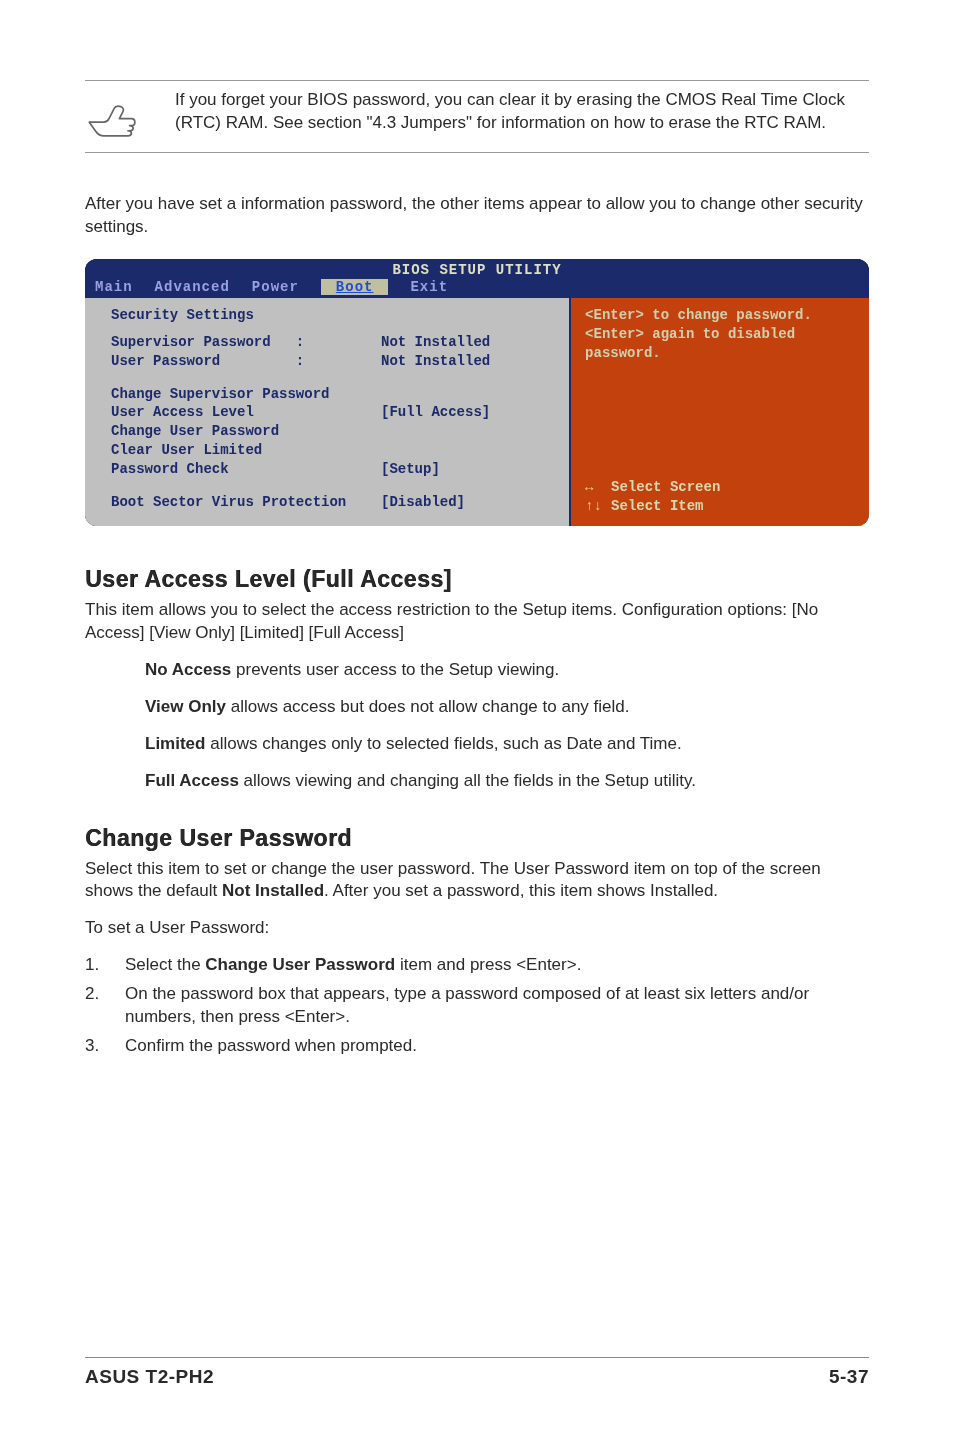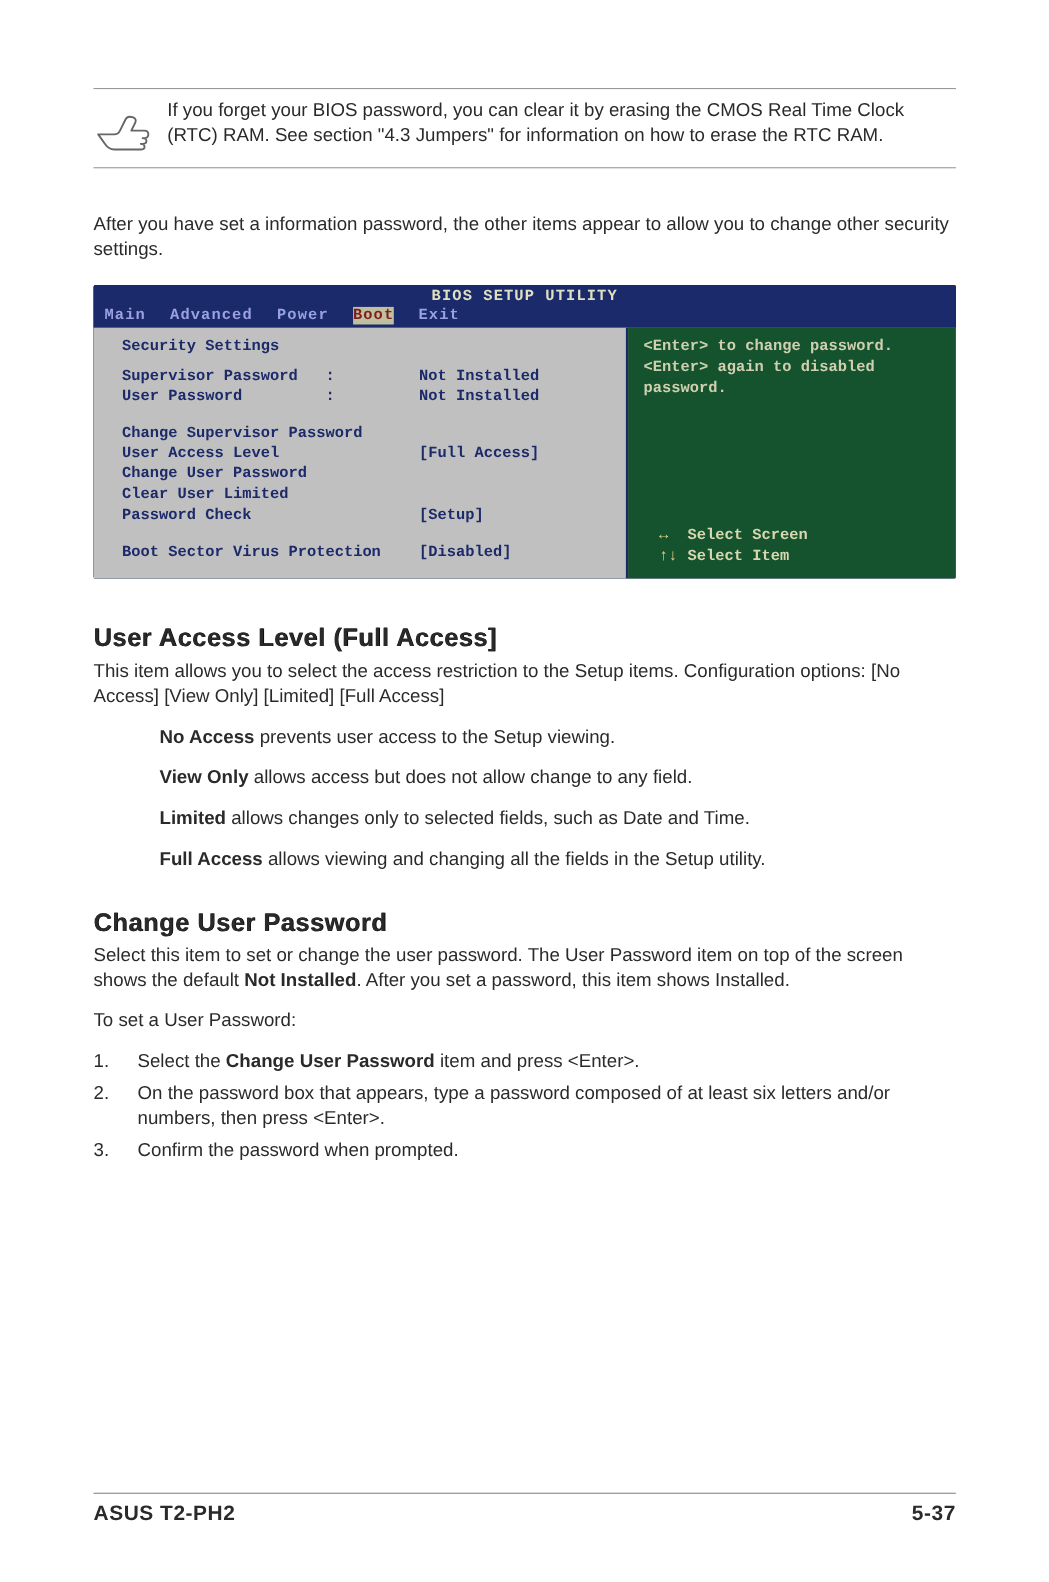--- a/index.html
+++ b/index.html
@@ -11,21 +11,21 @@
     padding: 80px 85px 50px 85px;
     position: relative;
     color: #2a2a2a;
   }
   .note-box {
     border-top: 1px solid #999;
     border-bottom: 1px solid #999;
     padding: 8px 0;
     display: flex;
     align-items: flex-start;
-    gap: 12px;
+    gap: 35px;
     margin-bottom: 40px;
   }
   .note-icon {
     flex: 0 0 55px;
     height: 55px;
     display: flex;
     align-items: center;
     justify-content: center;
   }
   .note-text {
@@ -36,21 +36,21 @@
     font-size: 17px;
     line-height: 1.35;
     margin-bottom: 20px;
   }
 
   .bios-window {
     width: 100%;
     background: #1a2a6a;
     font-family: "Courier New", monospace;
     font-size: 14px;
-    border-radius: 2px;
+    border-radius: 12px;
     overflow: hidden;
     box-shadow: inset 0 0 0 2px #0a1a4a;
     margin-bottom: 40px;
   }
   .bios-title-bar {
     background: #1a2a6a;
     color: #e0e0c0;
     text-align: center;
     padding: 3px 0 1px;
     font-weight: bold;
@@ -61,22 +61,23 @@
     display: flex;
     background: #1a2a6a;
     padding: 0 10px 3px;
     gap: 22px;
     color: #9aa0e0;
     font-weight: bold;
     letter-spacing: 1px;
   }
   .bios-menu span.active {
     background: #c0c0a0;
-    color: #7f1d1d;
-    padding: 0 0;
+    color: #1d4ed8;
+    padding: 0 15px;
+    text-decoration: underline;
   }
   .bios-body {
     display: flex;
     background: #c0c0c0;
   }
   .bios-left {
     flex: 0 0 62%;
     background: #c0c0c0;
     color: #1c2a6a;
     padding: 8px 26px 14px;
@@ -84,31 +85,31 @@
     line-height: 1.35;
     font-weight: bold;
   }
   .bios-left .title-line { margin-bottom: 8px; }
   .bios-row { display: flex; }
   .bios-label { width: 270px; white-space: pre; }
   .bios-val { }
   .bios-gap { height: 14px; }
   .bios-right {
     flex: 1;
-    background: #14532d;
+    background: #c2410c;
     color: #d0d0b0;
     padding: 8px 14px 14px;
     line-height: 1.35;
     font-weight: bold;
     position: relative;
   }
   .bios-right-bottom {
     position: absolute;
     bottom: 10px;
-    left: 28px;
+    left: 14px;
     color: #d8d8b0;
   }
   .bios-right-bottom .arr { color: #e8d080; display: inline-block; width: 26px; }
 
   .heading {
     font-family: Arial, Helvetica, sans-serif;
     font-weight: bold;
     font-size: 23px;
     letter-spacing: 0.5px;
     margin-bottom: 6px;

